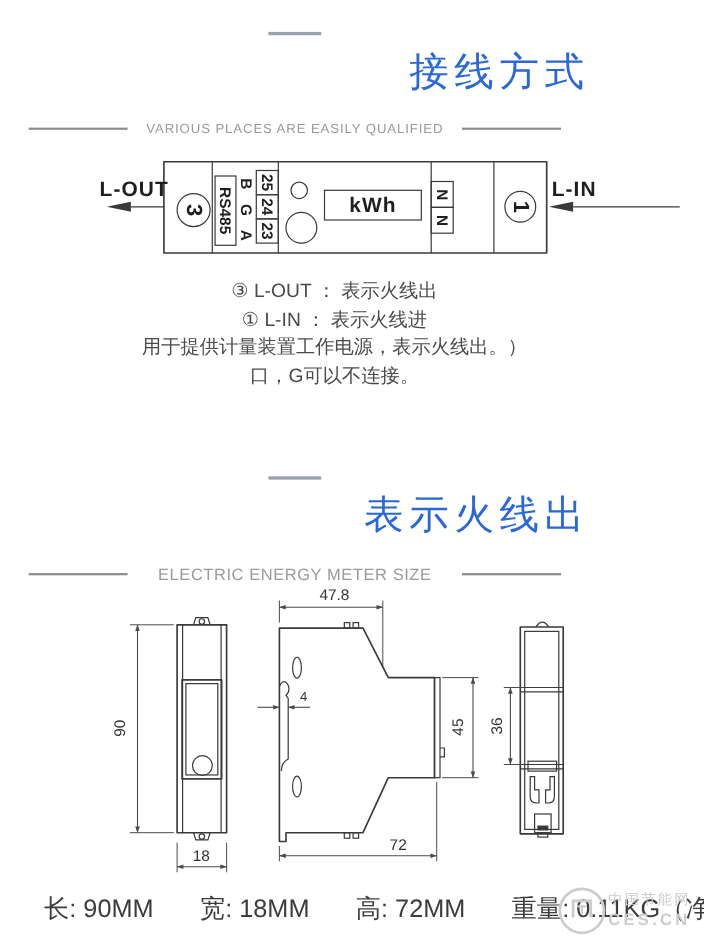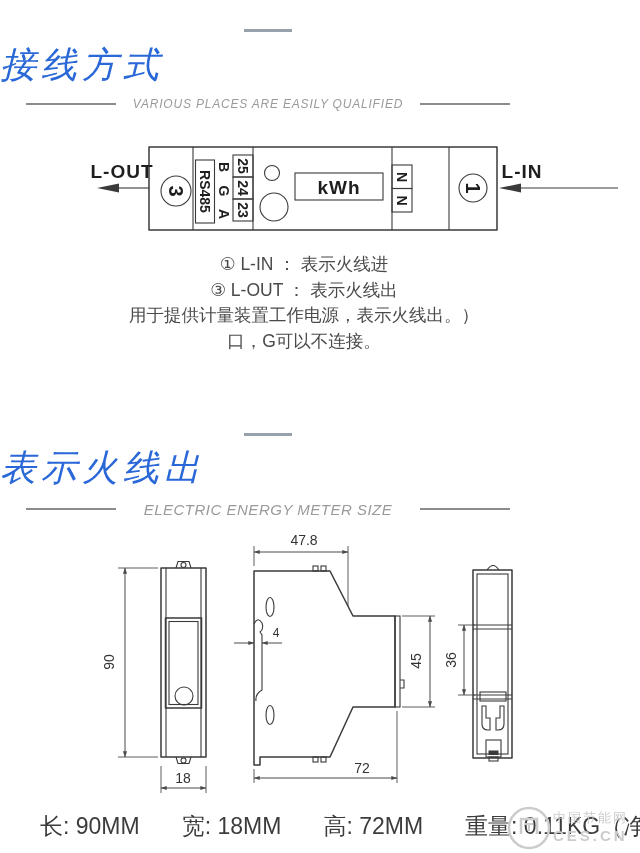--- a/index.html
+++ b/index.html
@@ -1,23 +1,23 @@
 <!DOCTYPE html>
 <html><head>
 <meta charset="utf-8">
 <style>
   html,body{margin:0;padding:0;background:#ffffff;}
   body{width:640px;height:853px;position:relative;overflow:hidden;
        font-family:"Liberation Sans","DejaVu Sans",sans-serif;color:#333;}
   .abs{position:absolute;}
   
-  .sec-head{left:0;width:536px;text-align:left;font-style:italic;}
+  .sec-head{left:0;width:536px;text-align:right;}
   .bar{width:48px;height:3px;background:#98a1ac;margin:0 auto;}
   .sec-title{font-size:36px;letter-spacing:5px;color:#2a68d8;line-height:50px;white-space:nowrap;}
-  .sub{display:flex;align-items:center;justify-content:space-between;width:484px;margin:3px auto;height:16px;}
+  .sub{display:flex;align-items:center;justify-content:space-between;width:484px;margin:16px auto;height:16px;}
   .sub .ln{border-top:2px solid #8c8c8c;width:90px;height:0;}
   .st1{font-size:12px;letter-spacing:0.8px;color:#9a9a9a;white-space:nowrap;}
   .st2{font-size:15px;letter-spacing:0.5px;color:#9a9a9a;white-space:nowrap;}
   
   .notes{top:252px;left:4px;width:600px;text-align:center;font-size:17.5px;
          line-height:25.5px;color:#4a4a4a;}
   
   .specs{top:811px;left:40px;display:flex;gap:42px;font-size:23px;color:#3c3c3c;white-space:nowrap;}
   
   svg{display:block;}
@@ -95,22 +95,22 @@
     <line class="thin" x1="119" y1="48" x2="149" y2="48"></line>
   </g>
   <g>
     <text class="wt" x="522" y="38" text-anchor="middle">L-IN</text>
     <polygon class="fill" points="499,48 521,43.5 521,52.5"></polygon>
     <line class="thin" x1="521" y1="48" x2="618" y2="48"></line>
   </g>
 </svg>
 
 <div class="abs notes">
+  <div>③ L-OUT ： 表示火线出</div>
   <div>① L-IN ： 表示火线进</div>
-  <div>③ L-OUT ： 表示火线出</div>
   <div>用于提供计量装置工作电源，表示火线出。）</div>
   <div>口，G可以不连接。</div>
 </div>
 
 <div class="abs sec-head" style="top:433px">
     <div class="bar"></div>
   </div>
 <div class="abs sec-head" style="top:443px">
   <div class="sec-title">表示火线出</div>
 </div>

